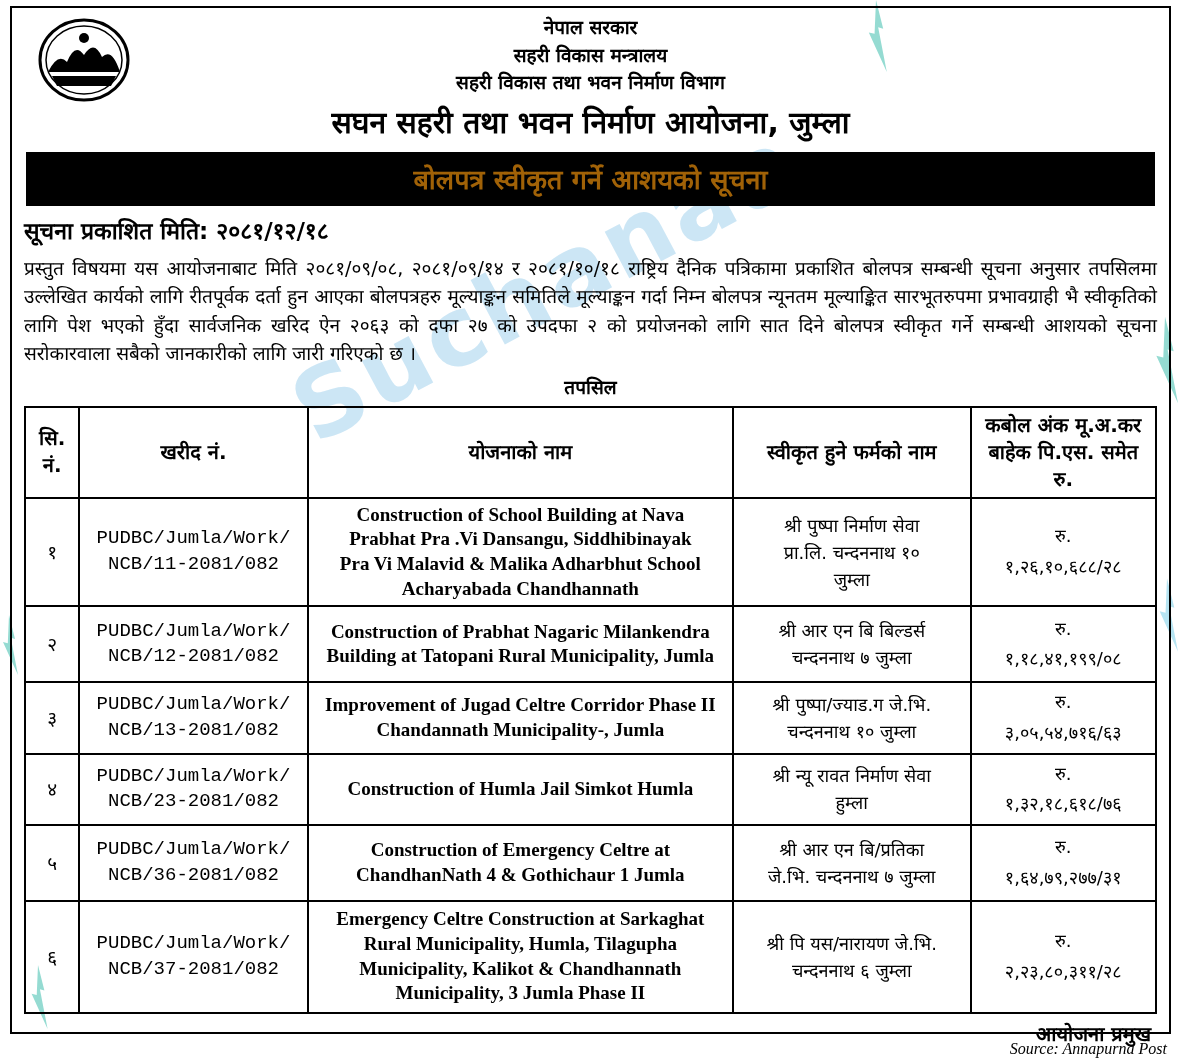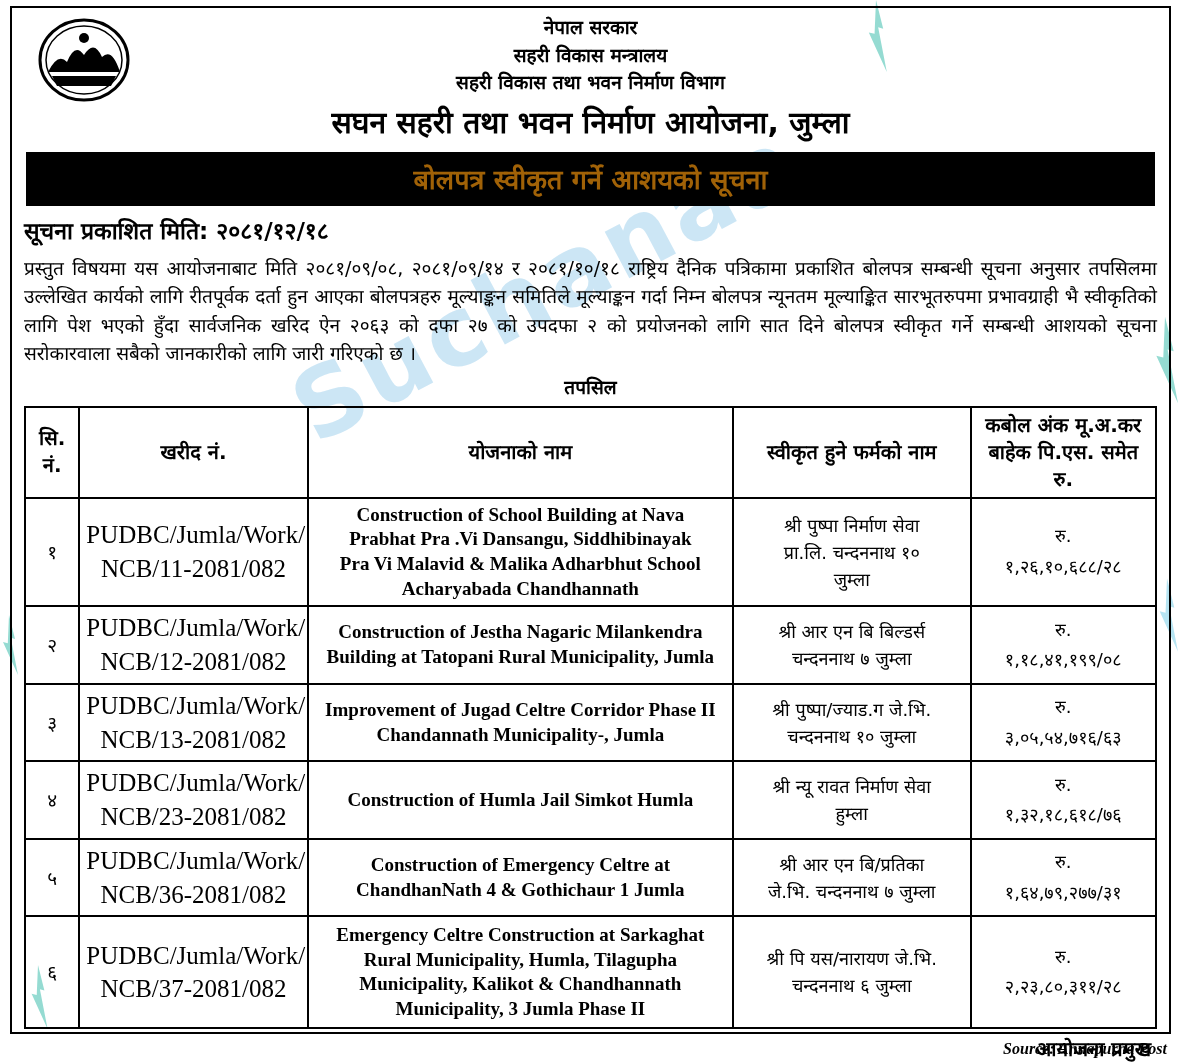--- a/index.html
+++ b/index.html
@@ -57,31 +57,31 @@
     vertical-align:middle; white-space:pre-line;
   }
   table.notice th { font-size:20px; font-weight:bold; line-height:1.35; }
   .col-sn    { width:4.8%; }
   .col-proc  { width:20.2%; }
   .col-proj  { width:37.6%; }
   .col-firm  { width:21.0%; }
   .col-amt   { width:16.4%; }
 
   td.sn   { font-size:19px; }
-  td.proc { font-family:Liberation Serif, serif; font-size:25px; line-height:1.35; }
+  td.proc { font-family:Liberation Mono, monospace; font-size:19px; line-height:1.35; }
   td.proj { font-family:"Liberation Serif", serif; font-size:19px; line-height:1.3; font-weight:600;margin-left:33px; }
   td.firm { font-size:18px; line-height:1.5;margin-top:32px; }
   td.amt  { font-size:18px; line-height:1.7; }
 
   .signatory { text-align:right; font-weight:bold; font-size:20px; margin-top:6px; padding-right:6px; }
 
   .source {
     position:absolute; right:14px; bottom:6px;
     font-family:"Liberation Serif", serif; font-style:italic;
-    font-weight:bold; font-size:16px;
+    font-weight:normal; font-size:16px;
   }
 </style>
 </head>
 <body>
 
 <div class="page">
 
   <div class="deco" style="left:855px; top:0;">
     <svg width="42" height="72" viewBox="0 0 30 100">
         <polygon points="15,0 25,40 18,38 30,100 5,45 13,47" fill="#3fbfae"></polygon>
@@ -168,21 +168,21 @@
           <td class="firm">श्री पुष्पा निर्माण सेवा
 प्रा.लि. चन्दननाथ १०
 जुम्ला</td>
           <td class="amt">रु.
 १,२६,१०,६८८/२८</td>
         </tr>
         <tr style="height:76px;">
           <td class="sn">२</td>
           <td class="proc">PUDBC/Jumla/Work/
 NCB/12-2081/082</td>
-          <td class="proj">Construction of Jestha Nagaric Milankendra
+          <td class="proj">Construction of Prabhat Nagaric Milankendra
 Building at Tatopani Rural Municipality, Jumla</td>
           <td class="firm">श्री आर एन बि बिल्डर्स
 चन्दननाथ ७ जुम्ला</td>
           <td class="amt">रु.
 १,१८,४१,१९९/०८</td>
         </tr>
         <tr style="height:66px;">
           <td class="sn">३</td>
           <td class="proc">PUDBC/Jumla/Work/
 NCB/13-2081/082</td>

